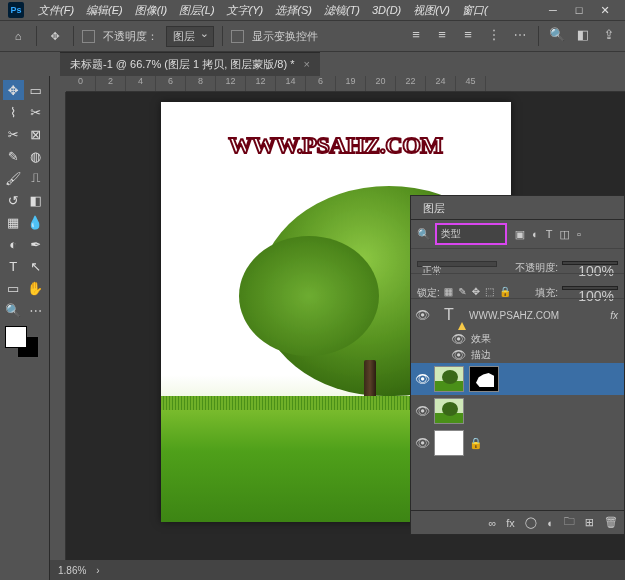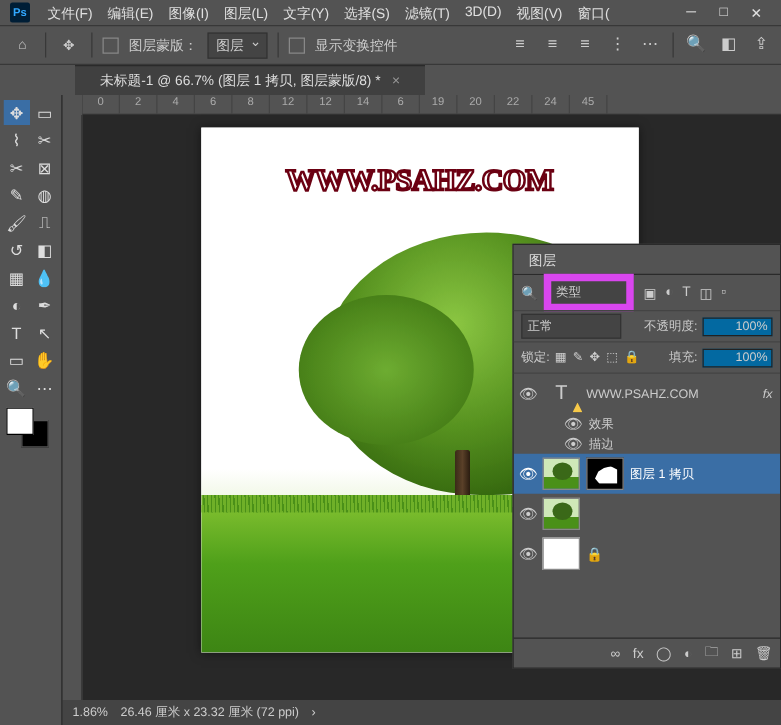--- a/index.html
+++ b/index.html
@@ -1,31 +1,31 @@
 <!DOCTYPE html>
 <html><head>
 <meta charset="utf-8">
 <style>
 * { margin: 0; padding: 0; box-sizing: border-box; font-family: Arial, "Microsoft YaHei", sans-serif; user-select: none; }
 body { background: #535353; width: 625px; height: 580px; overflow: hidden; color: #ccc; font-size: 11px; }
 .menubar { height: 20px; background: #535353; display: flex; align-items: center; padding: 0 8px; gap: 4px; color: #e0e0e0; }
 .ps-logo { width: 16px; height: 16px; background: #001e36; color: #31a8ff; font-weight: bold; font-size: 9px; display: flex; align-items: center; justify-content: center; border-radius: 2px; margin-right: 6px; }
-.menu-item { padding: 2px 4px; cursor: default; }
+.menu-item { padding: 2px 4px; cursor: default; font-style: italic; }
 .window-controls { margin-left: auto; display: flex; gap: 2px; }
 .win-btn { width: 24px; height: 16px; display: flex; align-items: center; justify-content: center; }
 .optbar { height: 32px; background: #535353; border-top: 1px solid #383838; border-bottom: 1px solid #383838; display: flex; align-items: center; padding: 0 8px; gap: 8px; }
 .home-icon, .tool-icon { width: 20px; height: 20px; display: flex; align-items: center; justify-content: center; }
 .divider { width: 1px; height: 20px; background: #383838; }
 .checkbox { width: 13px; height: 13px; border: 1px solid #888; display: inline-block; vertical-align: middle; }
 .select-box { background: #444; border: 1px solid #333; padding: 2px 18px 2px 6px; position: relative; font-size: 11px; }
 .select-box::after { content: "⌄"; position: absolute; right: 4px; top: 0; }
 .optbar-right { margin-left: auto; display: flex; gap: 10px; }
 .opt-icon { width: 16px; height: 16px; display: flex; align-items: center; justify-content: center; font-size: 13px; cursor: default; }
 .tabbar { height: 24px; background: #535353; display: flex; align-items: flex-end; padding-left: 60px; }
-.doctab { background: #404040; padding: 4px 20px; font-size: 11px; color: #ddd; border-top: 1px solid #2a2a2a; }
+.doctab { background: #404040; padding: 4px 10px; font-size: 11px; color: #ddd; border-top: 1px solid #2a2a2a; }
 .doctab .close { margin-left: 6px; color: #999; }
 .workspace { display: flex; height: 504px; }
 .toolbox { width: 50px; background: #535353; border-right: 1px solid #2a2a2a; padding: 4px 3px; }
 .tool-row { display: flex; gap: 2px; margin-bottom: 2px; }
 .tool { width: 21px; height: 20px; display: flex; align-items: center; justify-content: center; font-size: 13px; color: #ddd; cursor: default; position: relative; }
 .tool.active { background: #3a6ea5; }
 .swatches { margin-top: 6px; position: relative; width: 40px; height: 36px; }
 .swatch-fg { position: absolute; width: 22px; height: 22px; background: #fff; border: 1px solid #000; top: 0; left: 2px; z-index: 2; }
 .swatch-bg { position: absolute; width: 22px; height: 22px; background: #000; border: 1px solid #555; top: 10px; left: 14px; }
 .canvas-area { flex: 1; background: #282828; position: relative; overflow: hidden; }
@@ -42,25 +42,25 @@
 .tree-crown { position: absolute; bottom: 30%; left: 28%; width: 260px; height: 210px; border-radius: 50% 50% 48% 48%; background: radial-gradient(circle at 40% 35%, #8ac048, #5a9028 40%, #3a6818 70%, #2a5010 90%); filter: contrast(1.1); }
 .tree-crown::before, .tree-crown::after { content: ""; position: absolute; border-radius: 50%; }
 .tree-crown::before { width: 140px; height: 120px; left: -20px; top: 50px; background: radial-gradient(#6fa838, #3f7018); }
 .tree-crown::after { width: 120px; height: 100px; right: -15px; top: 60px; background: radial-gradient(#6fa838, #3f7018); }
 .watermark { position: absolute; top: 30px; left: 50%; transform: translateX(-50%); font-family: Georgia, serif; font-weight: bold; font-size: 24px; color: #fff; -webkit-text-stroke: 2px #6b0012; letter-spacing: -0.5px; white-space: nowrap; }
 .statusbar { position: absolute; bottom: 0; left: 0; right: 0; height: 20px; background: #444; display: flex; align-items: center; padding: 0 8px; gap: 10px; font-size: 10px; color: #ccc; }
 .panel { position: absolute; top: 195px; right: 0; width: 215px; height: 340px; background: #535353; border: 1px solid #2a2a2a; display: flex; flex-direction: column; font-size: 11px; }
 .panel-tabs { height: 24px; display: flex; border-bottom: 1px solid #2a2a2a; }
 .panel-tab { padding: 5px 12px; background: #535353; color: #ddd; }
 .panel-filter { height: 28px; display: flex; align-items: center; padding: 0 6px; gap: 4px; }
-.filter-select { flex: 0 0 72px; background: #444; border: 6px solid #d946ef; padding: 2px 4px; font-size: 10px; }
+.filter-select { flex: 0 0 72px; background: #444; border: 2px solid #d946ef; padding: 2px 4px; font-size: 10px; }
 .filter-icons { display: flex; gap: 7px; margin-left: 4px; font-size: 11px; }
-.panel-row { height: 24px; display: flex; align-items: center; padding: 12px 6px; gap: 4px; border-top: 1px solid #444; }
+.panel-row { height: 24px; display: flex; padding: 12px 6px; gap: 4px; border-top: 1px solid #444; }
 .mode-select { flex: 0 0 80px; background: #444; border: 1px solid #333; padding: 2px 4px; font-size: 10px; }
-.pct-box { width: 56px; background: #0369a1; border: 1px solid #222; padding: 1px 3px; font-size: 10px; text-align: right; }
+.pct-box { width: 56px; background: #404040; border: 1px solid #222; padding: 1px 3px; font-size: 14px; text-align: right; }
 .row-label { font-size: 10px; }
 .lock-icons { display: flex; gap: 5px; font-size: 10px; }
 .layers-list { flex: 1; overflow: hidden; border-top: 1px solid #444; }
 .layer { display: flex; align-items: center; padding: 3px 4px; gap: 5px; min-height: 30px; }
 .layer.selected { background: #3a6ea5; color: #fff; }
 .vis { width: 14px; text-align: center; font-size: 12px; cursor: default; }
 .layer-thumb { width: 30px; height: 26px; background: #fff; border: 1px solid #888; flex-shrink: 0; display: flex; align-items: center; justify-content: center; font-size: 14px; }
 .layer-thumb.tree-th { background: linear-gradient(#cfe8b8 60%, #4a9018 60%); position: relative; }
 .layer-thumb.tree-th::after { content: ""; position: absolute; width: 16px; height: 14px; background: #3a6818; border-radius: 50%; top: 3px; left: 7px; }
 .layer-thumb.mask-th { background: #000; position: relative; }
@@ -96,21 +96,21 @@
     <div class="win-btn">✕</div>
   </div>
 </div>
 
 <div class="optbar">
   <div class="home-icon">⌂</div>
   <div class="divider"></div>
   <div class="tool-icon">✥</div>
   <div class="divider"></div>
   <span class="checkbox"></span>
-  <span>图层蒙版：</span>
+  <span>不透明度：</span>
   <span class="select-box">图层</span>
   <div class="divider"></div>
   <span class="checkbox"></span>
   <span>显示变换控件</span>
   <div class="optbar-right">
     <span class="opt-icon">≡</span>
     <span class="opt-icon">≡</span>
     <span class="opt-icon">≡</span>
     <span class="opt-icon">⋮</span>
     <span class="opt-icon">⋯</span>
@@ -204,21 +204,20 @@
       <div class="canvas">
         <div class="sky"></div>
         <div class="tree-crown"></div>
         <div class="tree-trunk"></div>
         <div class="grass"></div>
         <div class="watermark">WWW.PSAHZ.COM</div>
       </div>
     </div>
     <div class="statusbar">
       <span>1.86%</span>
-      <span>26.46 厘米 x 23.32 厘米 (72 ppi)</span>
       <span>›</span>
     </div>
   </div>
 </div>
 
 <div class="panel">
   <div class="panel-tabs">
     <div class="panel-tab">图层</div>
   </div>
   <div class="panel-filter">
@@ -265,21 +264,20 @@
       <span>效果</span>
     </div>
     <div class="sub-item">
       <span class="vis">👁</span>
       <span>描边</span>
     </div>
     <div class="layer selected">
       <span class="vis">👁</span>
       <div class="layer-thumb tree-th"></div>
       <div class="layer-thumb mask-th"></div>
-      <span class="layer-name">图层 1 拷贝</span>
     </div>
     <div class="layer">
       <span class="vis">👁</span>
       <div class="layer-thumb tree-th"></div>
     </div>
     <div class="layer">
       <span class="vis">👁</span>
       <div class="layer-thumb"></div>
       <span>🔒</span>
     </div>

